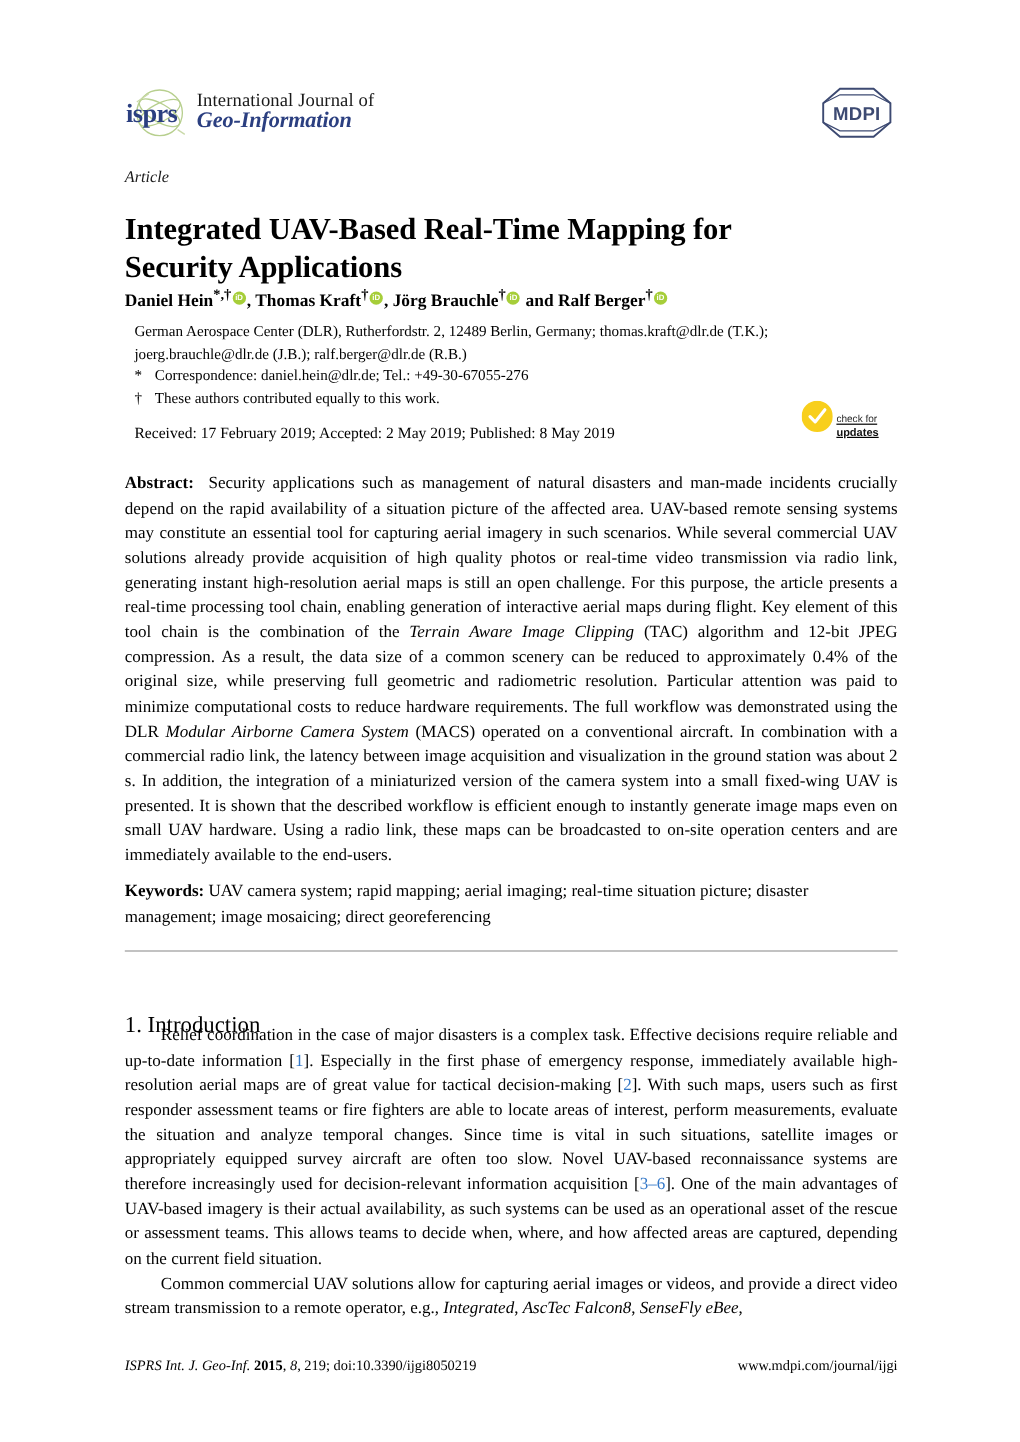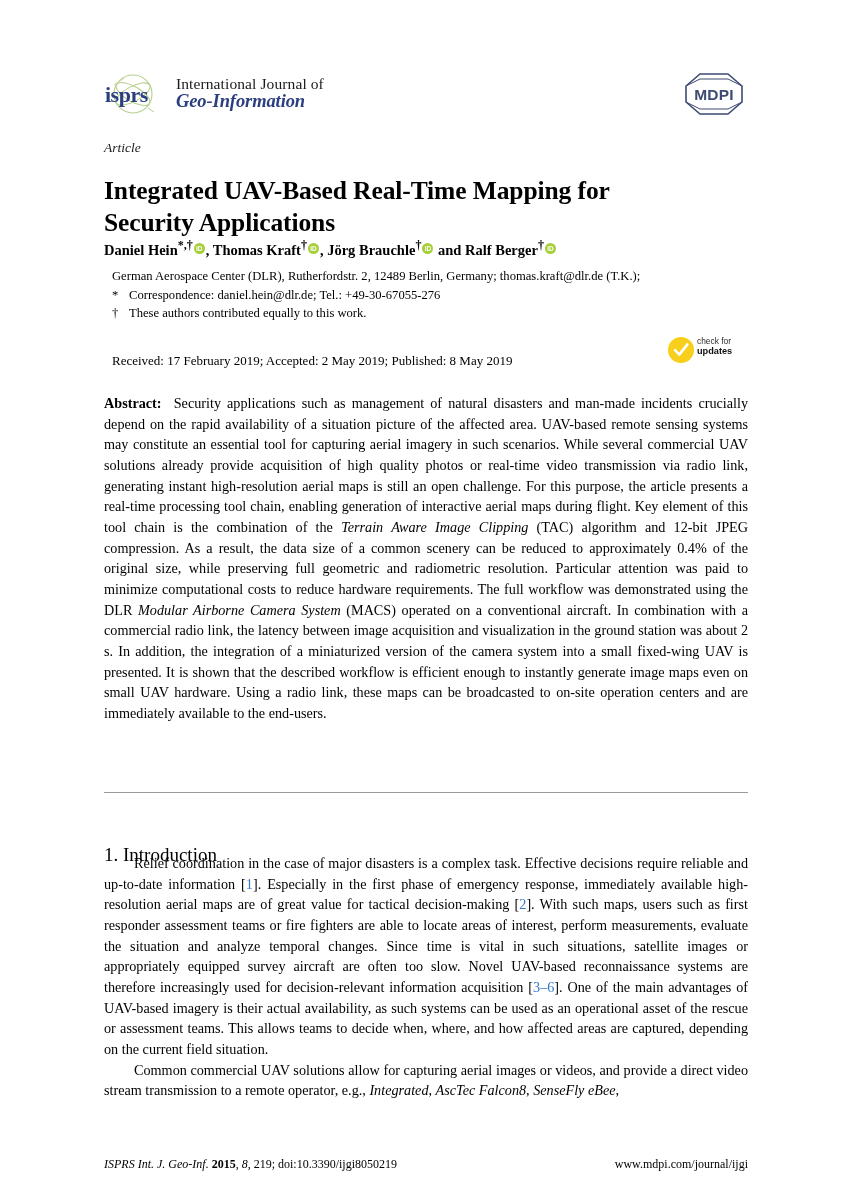--- a/index.html
+++ b/index.html
@@ -38,21 +38,21 @@
     align-items: center;
   }
   .isprs-mark {
     position: relative;
     width: 56px;
     height: 52px;
     flex: 0 0 auto;
   }
   .isprs-mark svg { display: block; }
   .journal-titles {
-    margin-left: 16px;
+    margin-left: 4px;
     line-height: 1.06;
   }
   .journal-line1 {
     font-size: 15.5px;
     color: #1a1a1a;
     letter-spacing: 0.1px;
   }
   .journal-line2 {
     font-size: 18.5px;
     font-weight: bold;
@@ -156,21 +156,22 @@
   }
 
   
   .crossmark {
     position: absolute;
     left: 668px;
     top: 337px;
     width: 82px;
     height: 28px;
     display: flex;
-    align-items: flex-start;
+    align-items: flex-end;
+    text-decoration: underline;
   }
   .crossmark .cm-icon { flex: 0 0 auto; }
   .crossmark .cm-text {
     margin-left: 3px;
     font-family: "Liberation Sans", sans-serif;
     line-height: 1.12;
   }
   .crossmark .cm-l1 { font-size: 8.4px; color: #2a2a2a; }
   .crossmark .cm-l2 { font-size: 9.2px; font-weight: bold; color: #111; }
 
@@ -236,21 +237,21 @@
     left: 104px;
     top: 1131px;
     width: 644px;
     font-size: 12px;
     display: flex;
     justify-content: space-between;
     align-items: baseline;
   }
   .footer .fleft i { }
   .footer .fleft b { font-weight: bold; }
-  .footer .fright { font-size: 12px; margin-top: 26px; }
+  .footer .fright { font-size: 12px; }
 </style>
 </head>
 <body>
 
 <div class="page">
 
   <div class="masthead">
     <div class="journal-logo">
       <div class="isprs-mark">
         <svg width="56" height="52" viewBox="0 0 56 52" xmlns="http://www.w3.org/2000/svg">
@@ -280,20 +281,21 @@
 
   <div class="kicker">Article</div>
   <h1 class="paper-title">Integrated UAV-Based Real-Time Mapping for Security Applications</h1>
 
   <div class="authors">
     <span>Daniel Hein</span><span class="sym">*,†</span><span class="orcid"></span><span>, </span><span>Thomas Kraft</span><span class="sym">†</span><span class="orcid"></span><span>, </span><span>Jörg Brauchle</span><span class="sym">†</span><span class="orcid"></span><span>&nbsp;</span><span>and</span><span>&nbsp;</span><span>Ralf Berger</span><span class="sym">†</span><span class="orcid"></span>
   </div>
 
   <div class="affil">
     <div class="row">German Aerospace Center (DLR), Rutherfordstr. 2, 12489 Berlin, Germany; thomas.kraft@dlr.de (T.K.);</div>
+    <div class="row">joerg.brauchle@dlr.de (J.B.); ralf.berger@dlr.de (R.B.)</div>
     <div class="row marked">
       <span class="marker">*</span><span>Correspondence: daniel.hein@dlr.de; Tel.: +49-30-67055-276</span>
     </div>
     <div class="row marked">
       <span class="marker">†</span><span>These authors contributed equally to this work.</span>
     </div>
   </div>
 
   <div class="dates">Received: 17 February 2019; Accepted: 2 May 2019; Published: 8 May 2019</div>
 
@@ -309,20 +311,24 @@
       <div class="cm-l1">check for</div>
       <div class="cm-l2">updates</div>
     </div>
   </div>
 
   <div class="abstract">
     <b>Abstract:</b>&nbsp;
     <span><span>Security applications such as management of natural disasters and man-made incidents crucially depend on the rapid availability of a situation picture of the affected area. UAV-based remote sensing systems may constitute an essential tool for capturing aerial imagery in such scenarios. While several commercial UAV solutions already provide acquisition of high quality photos or real-time video transmission via radio link, generating instant high-resolution aerial maps is still an open challenge. For this purpose, the article presents a real-time processing tool chain, enabling generation of interactive aerial maps during flight. Key element of this tool chain is the combination of the </span><i>Terrain Aware Image Clipping</i><span> (TAC) algorithm and 12-bit JPEG compression. As a result, the data size of a common scenery can be reduced to approximately 0.4% of the original size, while preserving full geometric and radiometric resolution. Particular attention was paid to minimize computational costs to reduce hardware requirements. The full workflow was demonstrated using the DLR </span><i>Modular Airborne Camera System</i><span> (MACS) operated on a conventional aircraft. In combination with a commercial radio link, the latency between image acquisition and visualization in the ground station was about 2 s. In addition, the integration of a miniaturized version of the camera system into a small fixed-wing UAV is presented. It is shown that the described workflow is efficient enough to instantly generate image maps even on small UAV hardware. Using a radio link, these maps can be broadcasted to on-site operation centers and are immediately available to the end-users.</span></span>
   </div>
 
+  <div class="keywords">
+    <b>Keywords:</b>
+    <span>UAV camera system; rapid mapping; aerial imaging; real-time situation picture; disaster management; image mosaicing; direct georeferencing</span>
+  </div>
 
   <div class="rule rule-top"></div>
 
   <h2 class="section-head">1. Introduction</h2>
 
   <div class="body-text">
     <p><span>Relief coordination in the case of major disasters is a complex task. Effective decisions require reliable and up-to-date information [</span><a class="cite">1</a><span>]. Especially in the first phase of emergency response, immediately available high-resolution aerial maps are of great value for tactical decision-making [</span><a class="cite">2</a><span>]. With such maps, users such as first responder assessment teams or fire fighters are able to locate areas of interest, perform measurements, evaluate the situation and analyze temporal changes. Since time is vital in such situations, satellite images or appropriately equipped survey aircraft are often too slow. Novel UAV-based reconnaissance systems are therefore increasingly used for decision-relevant information acquisition [</span><a class="cite">3–6</a><span>]. One of the main advantages of UAV-based imagery is their actual availability, as such systems can be used as an operational asset of the rescue or assessment teams. This allows teams to decide when, where, and how affected areas are captured, depending on the current field situation.</span></p>
     <p><span>Common commercial UAV solutions allow for capturing aerial images or videos, and provide a direct video stream transmission to a remote operator, e.g., </span><i>Integrated</i><span>, </span><i>AscTec Falcon8</i><span>, </span><i>SenseFly eBee</i><span>,</span></p>
   </div>
 

